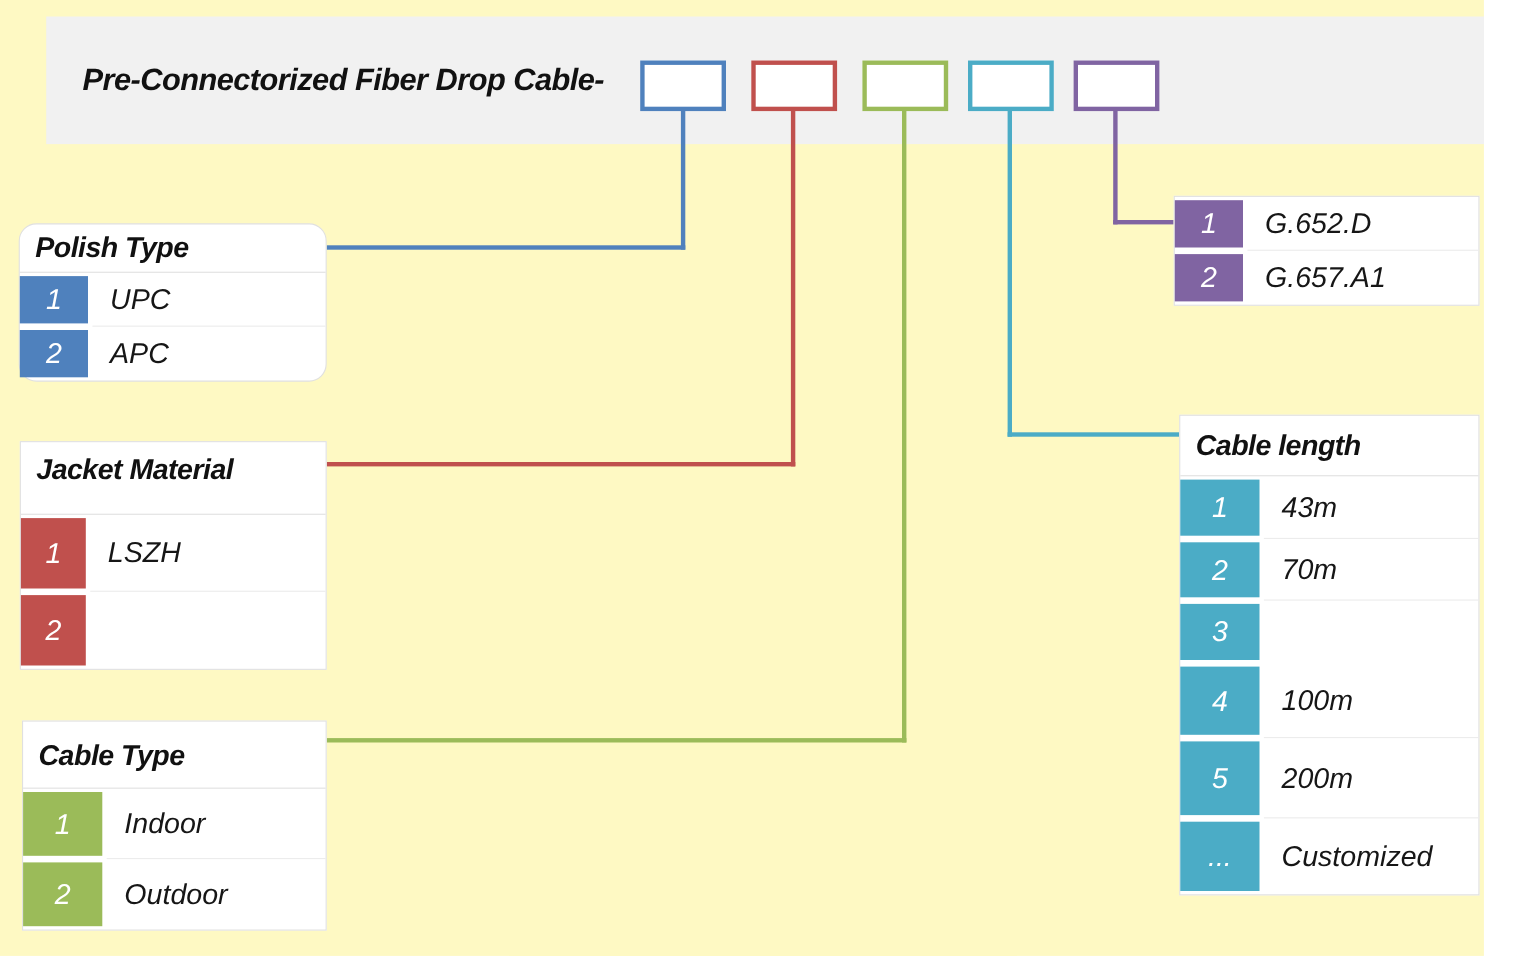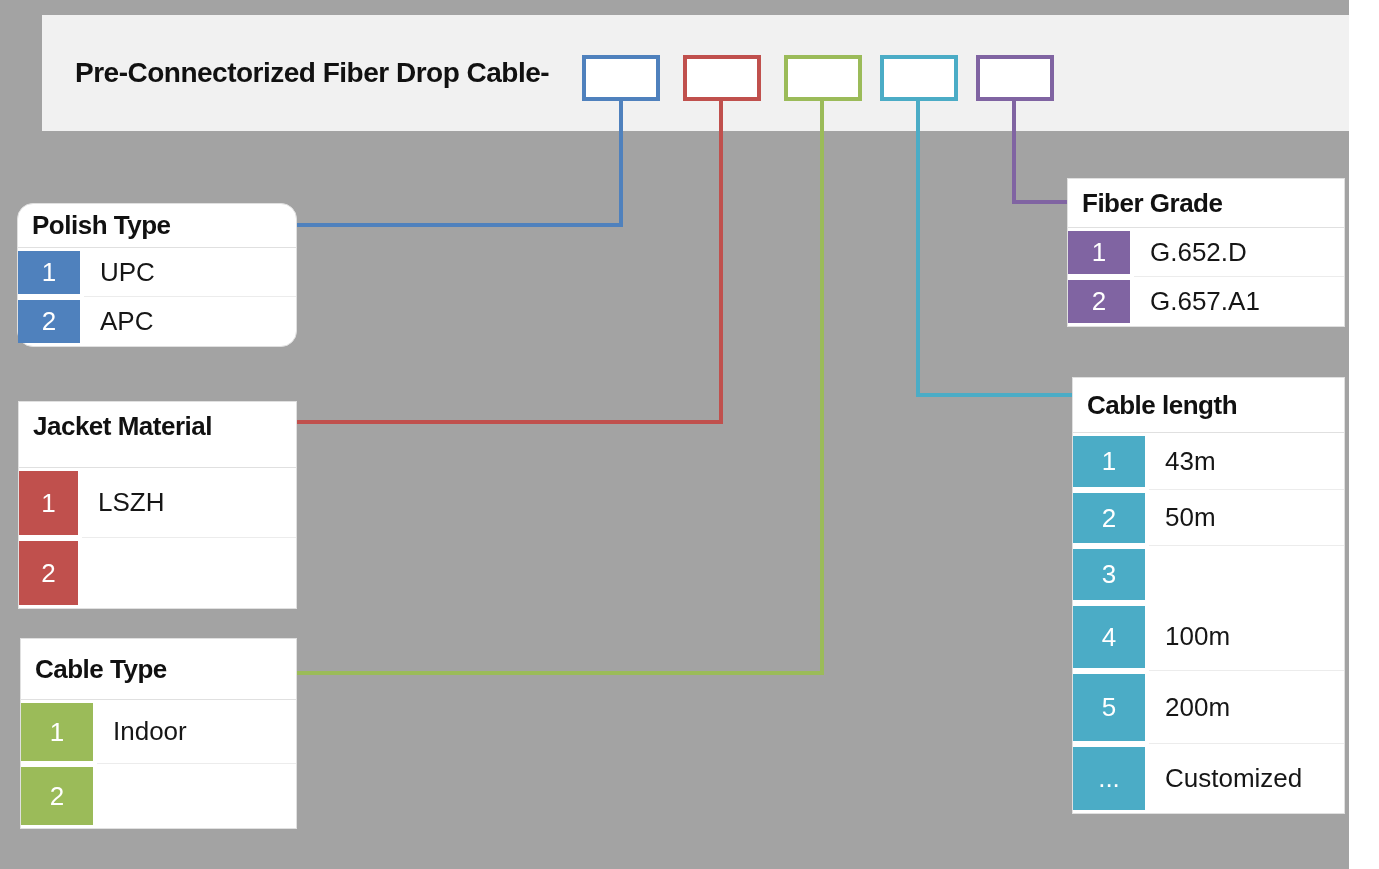--- a/index.html
+++ b/index.html
@@ -1,17 +1,17 @@
 <!DOCTYPE html>
 <html style="--c-blue: #4f81bd; --c-red: #c0504d; --c-green: #9bbb59; --c-teal: #4bacc6; --c-purple: #8064a2; --c-bar_bg: #f1f1f1;"><head>
 <meta charset="utf-8">
 <style>
   html,body{margin:0;padding:0;background:#ffffff;}
   body{font-family:"Liberation Sans",sans-serif;}
-  #canvas{position:relative;width:1349px;height:869px;background:#a3a3a3;overflow:hidden;color:#141414;}
+  #canvas{position:relative;width:1349px;height:869px;background:#fef9c3;overflow:hidden;color:#141414;font-style:italic;}
 
   
   #header-bar{position:absolute;left:42px;top:15px;width:1313px;height:116px;background:var(--c-bar_bg,#f1f1f1);}
   #page-title{position:absolute;left:75px;top:15px;height:116px;display:flex;align-items:center;
               font-weight:bold;font-size:28px;letter-spacing:-0.5px;color:#111;white-space:nowrap;}
 
   
   .code-box{position:absolute;top:55px;width:78px;height:46px;background:#ffffff;border:4px solid #000;box-sizing:border-box;}
   #box-polish    {left:582px;border-color:var(--c-blue,#4f81bd);}
   #box-jacket    {left:683px;border-color:var(--c-red,#c0504d);}
@@ -54,21 +54,21 @@
   #tbl-polish{left:17px;top:203px;width:280px;border-radius:16px;}
   #tbl-polish .tbl-header{height:44px;}
   #tbl-polish .row{height:49px;}
   #tbl-polish .num{width:62px;}
 
   #tbl-jacket{left:18px;top:401px;width:279px;}
   #tbl-jacket .tbl-header{height:66px;align-items:flex-start;padding-top:9px;}
   #tbl-jacket .row{height:70px;}
   #tbl-jacket .num{width:59px;}
 
-  #tbl-cabletype{left:20px;top:638px;width:277px;}
+  #tbl-cabletype{left:20px;top:655px;width:277px;}
   #tbl-cabletype .tbl-header{height:61px;}
   #tbl-cabletype .row{height:64px;}
   #tbl-cabletype .num{width:72px;}
 
   #tbl-fiber{left:1067px;top:178px;width:278px;}
   #tbl-fiber .tbl-header{height:49px;}
   #tbl-fiber .row{height:49px;}
   #tbl-fiber .num{width:62px;}
 
   #tbl-length{left:1072px;top:377px;width:273px;}
@@ -124,44 +124,44 @@
   </div>
 
   <div class="tbl" id="tbl-cabletype">
     <div class="tbl-header">Cable Type</div>
     <div class="row">
       <div class="num num-green">1</div>
       <div class="val">Indoor</div>
     </div>
     <div class="row">
       <div class="num num-green">2</div>
+      <div class="val">Outdoor</div>
     </div>
   </div>
 
   <div class="tbl" id="tbl-fiber">
-    <div class="tbl-header">Fiber Grade</div>
     <div class="row">
       <div class="num num-purple">1</div>
       <div class="val">G.652.D</div>
     </div>
     <div class="row">
       <div class="num num-purple">2</div>
       <div class="val">G.657.A1</div>
     </div>
   </div>
 
   <div class="tbl" id="tbl-length">
     <div class="tbl-header">Cable length</div>
     <div class="row" style="height:57px">
       <div class="num num-teal">1</div>
       <div class="val">43m</div>
     </div>
     <div class="row" style="height:56px">
       <div class="num num-teal">2</div>
-      <div class="val">50m</div>
+      <div class="val">70m</div>
     </div>
     <div class="row" style="height:57px">
       <div class="num num-teal">3</div>
     </div>
     <div class="row" style="height:68px">
       <div class="num num-teal">4</div>
       <div class="val">100m</div>
     </div>
     <div class="row" style="height:73px">
       <div class="num num-teal">5</div>

